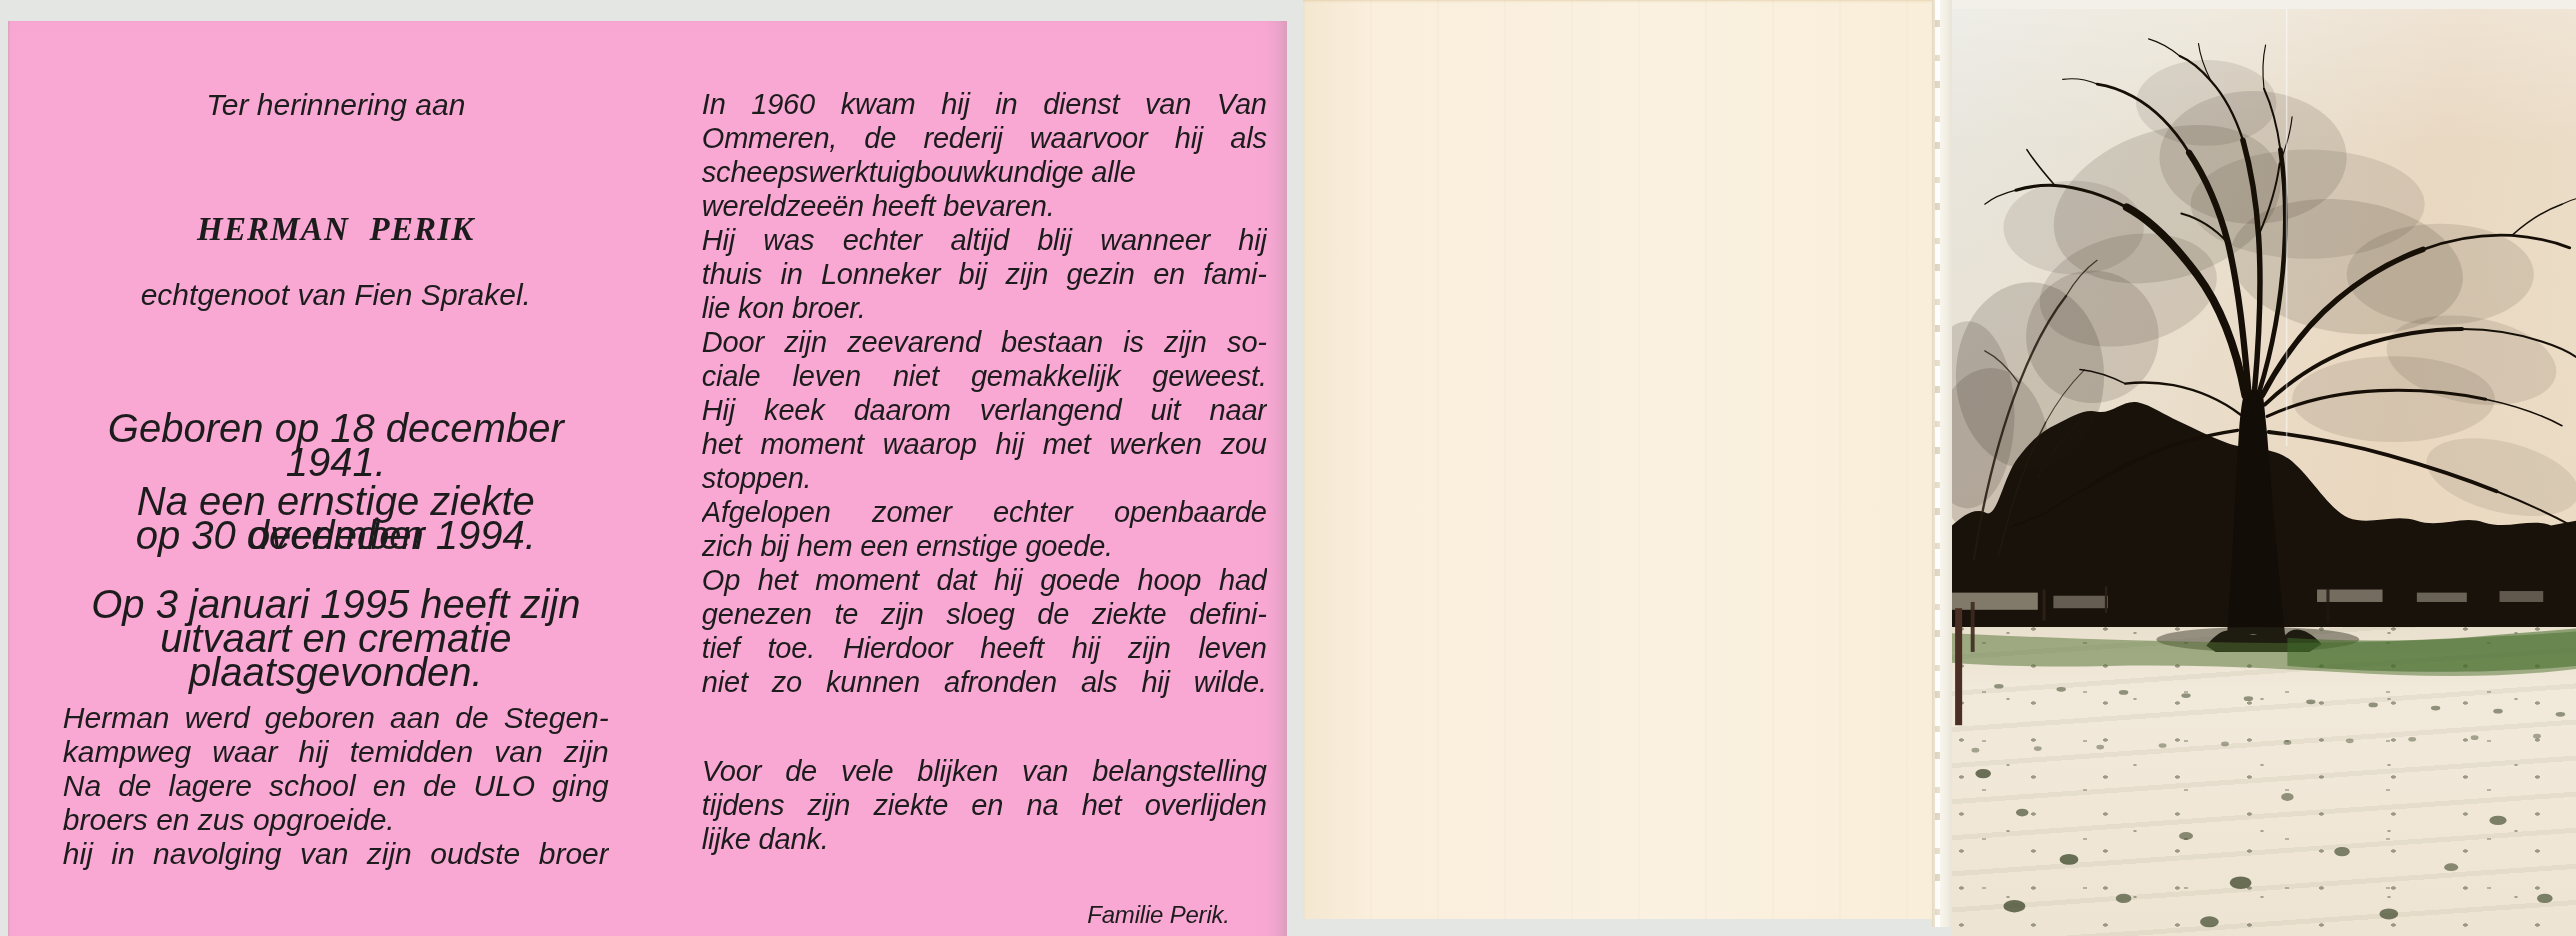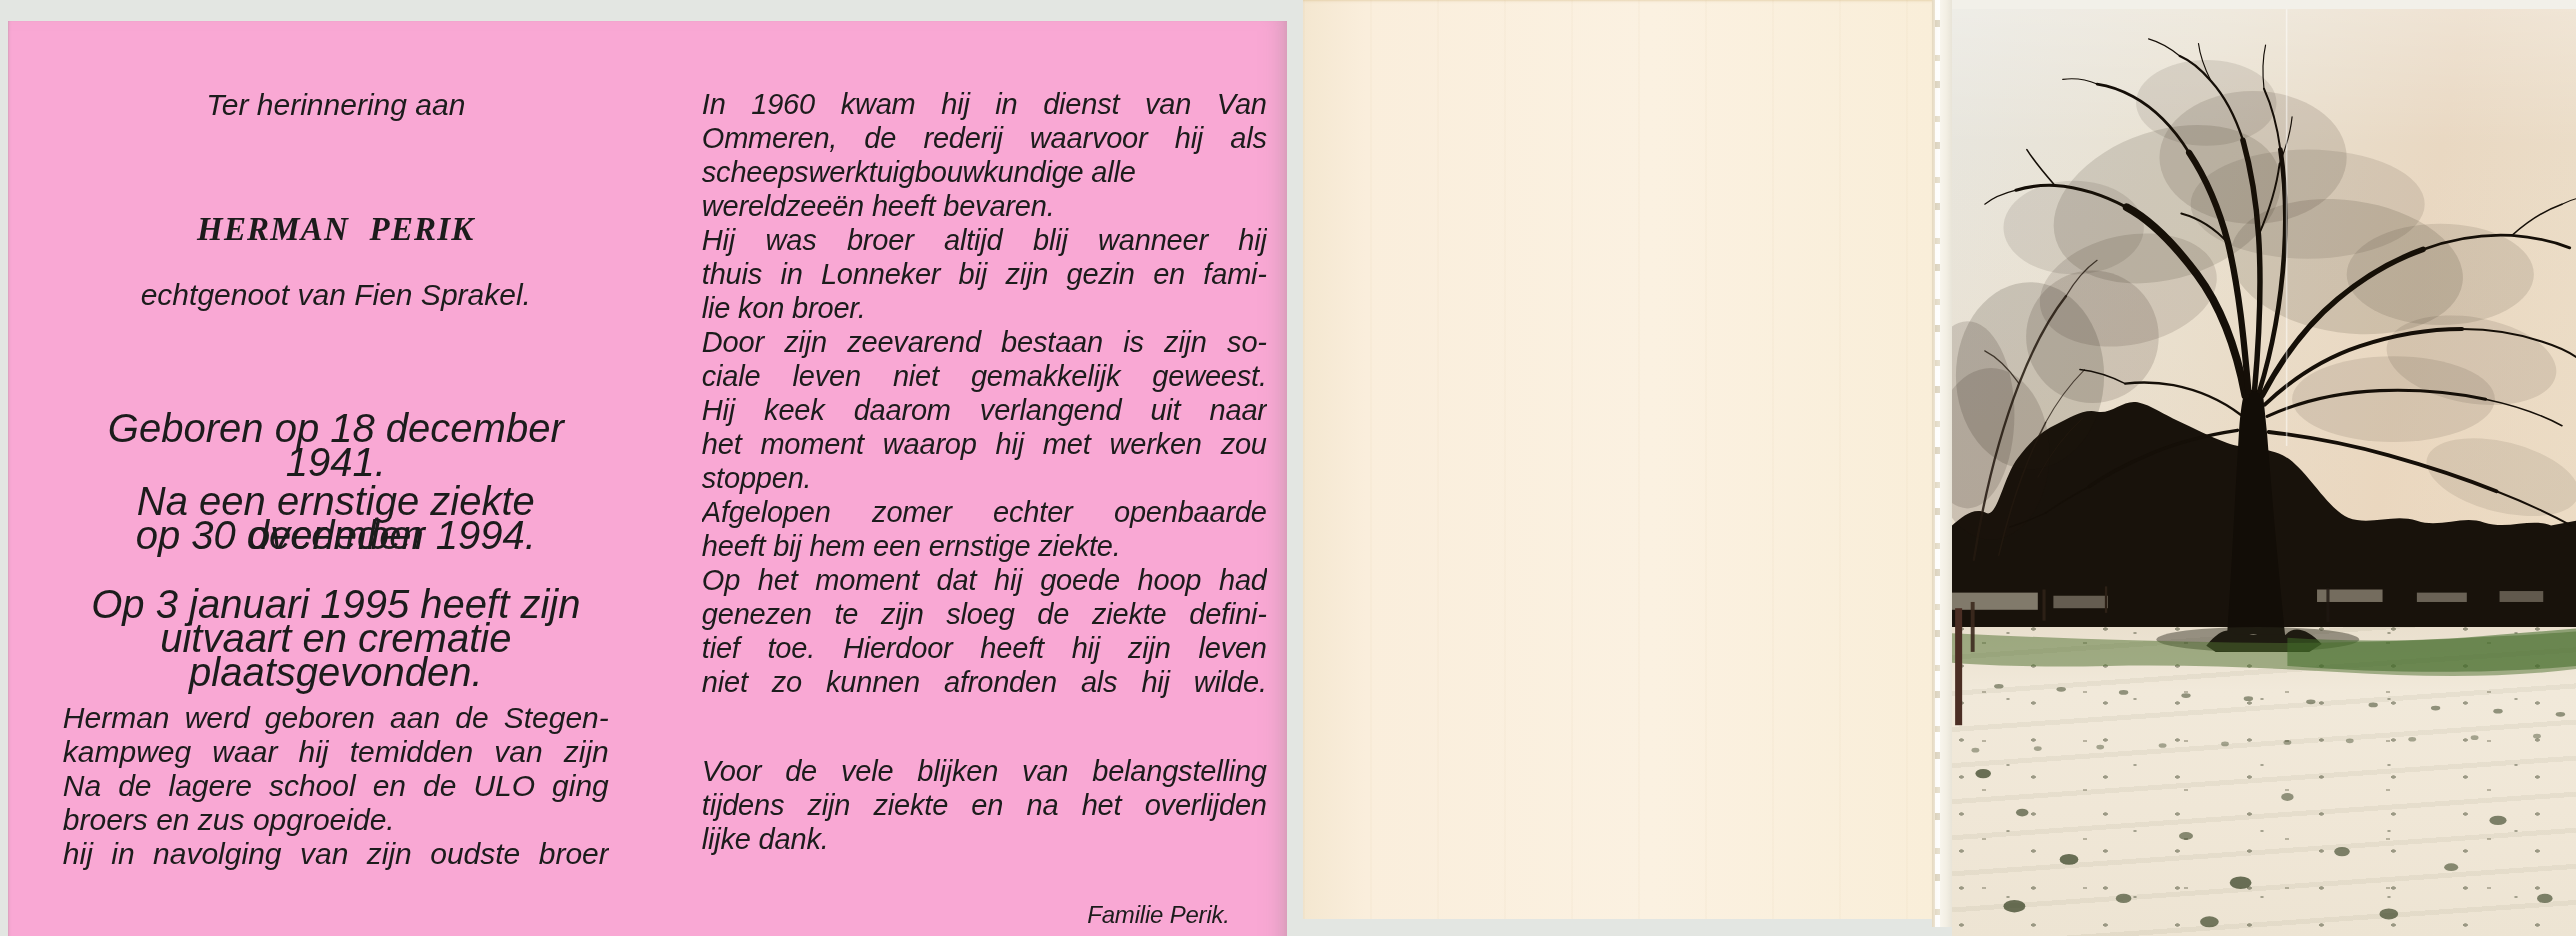--- a/index.html
+++ b/index.html
@@ -118,30 +118,30 @@
         <div class="ln j">hij in navolging van zijn oudste broer</div>
       </div>
     </div>
 
     <div class="page page-right body-col">
       <div class="blk" style="top:66px">
         <div class="ln j">In 1960 kwam hij in dienst van Van</div>
         <div class="ln j">Ommeren, de rederij waarvoor hij als</div>
         <div class="ln s">scheepswerktuigbouwkundige alle</div>
         <div class="ln s">wereldzeeën heeft bevaren.</div>
-        <div class="ln j">Hij was broer altijd blij wanneer hij</div>
+        <div class="ln j">Hij was echter altijd blij wanneer hij</div>
         <div class="ln j">thuis in Lonneker bij zijn gezin en fami-</div>
         <div class="ln s">lie kon broer.</div>
         <div class="ln j">Door zijn zeevarend bestaan is zijn so-</div>
         <div class="ln j">ciale leven niet gemakkelijk geweest.</div>
         <div class="ln j">Hij keek daarom verlangend uit naar</div>
         <div class="ln j">het moment waarop hij met werken zou</div>
         <div class="ln s">stoppen.</div>
         <div class="ln j">Afgelopen zomer echter openbaarde</div>
-        <div class="ln s">heeft bij hem een ernstige ziekte.</div>
+        <div class="ln s">zich bij hem een ernstige goede.</div>
         <div class="ln j">Op het moment dat hij goede hoop had</div>
         <div class="ln j">genezen te zijn sloeg de ziekte defini-</div>
         <div class="ln j">tief toe. Hierdoor heeft hij zijn leven</div>
         <div class="ln j">niet zo kunnen afronden als hij wilde.</div>
       </div>
       <div class="blk" style="top:733px">
         <div class="ln j">Voor de vele blijken van belangstelling</div>
         <div class="ln j">tijdens zijn ziekte en na het overlijden</div>
         <div class="ln s">lijke dank.</div>
       </div>

